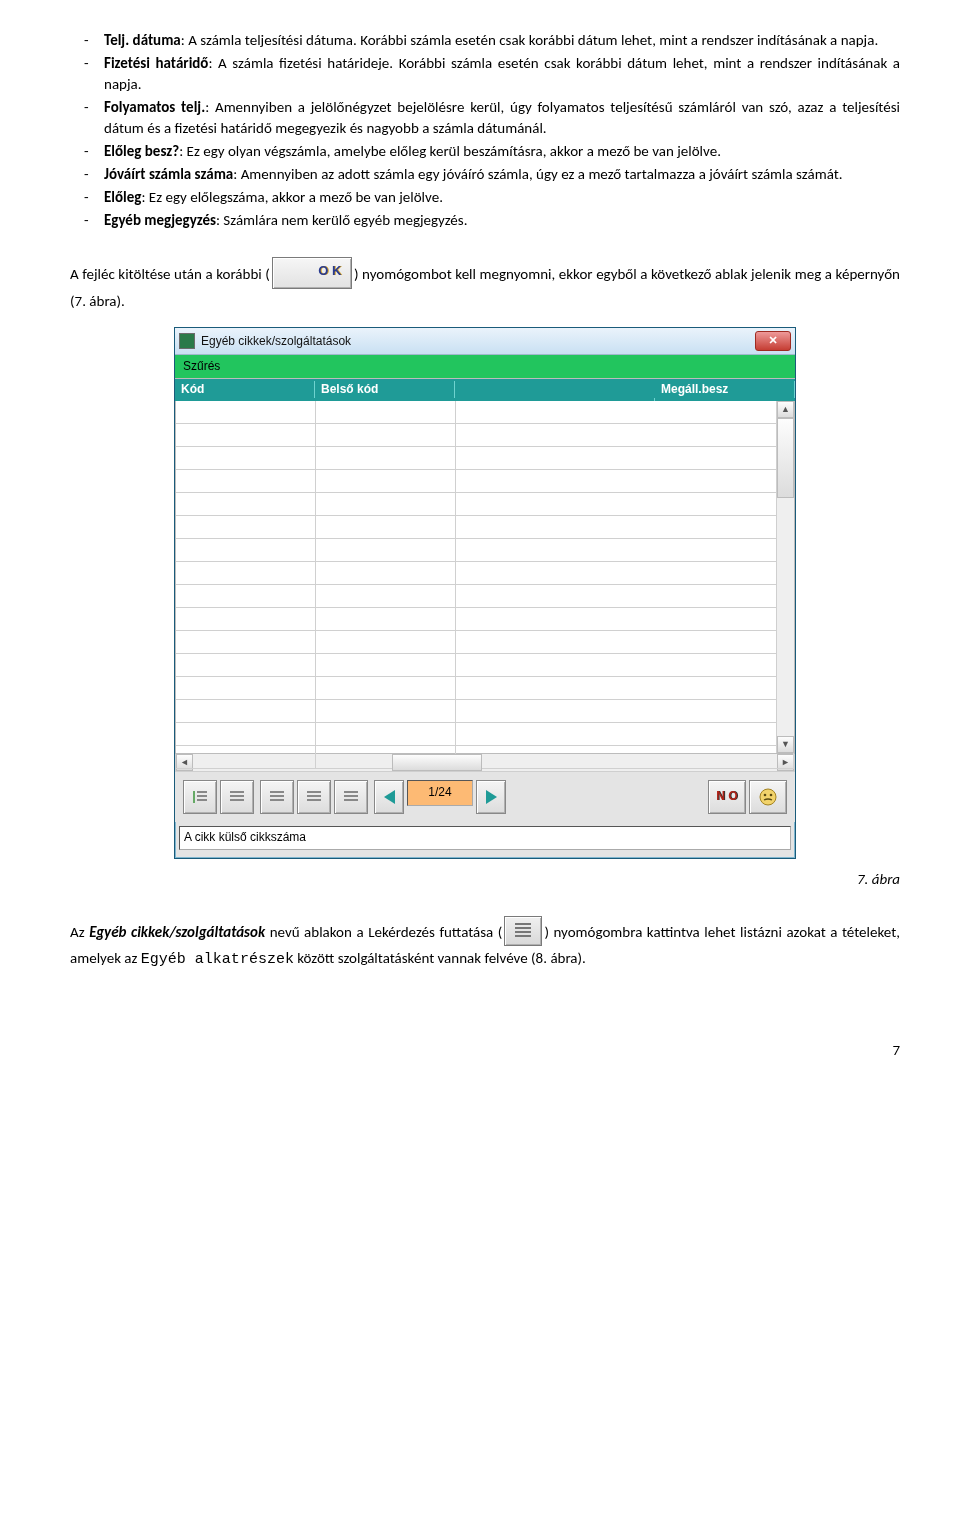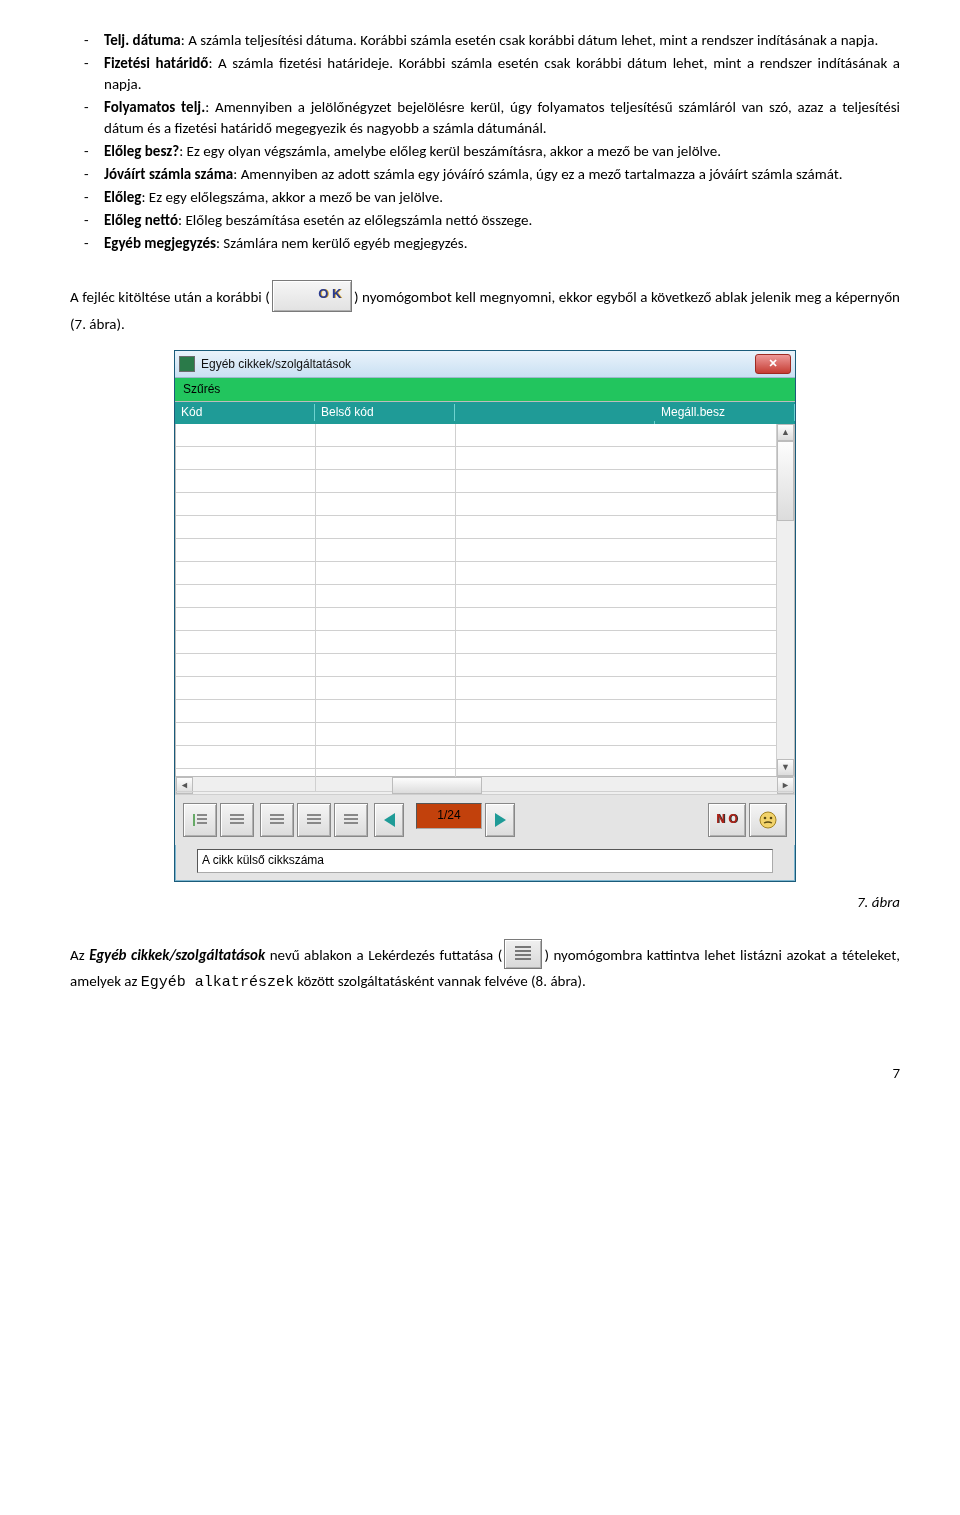--- a/index.html
+++ b/index.html
@@ -51,21 +51,21 @@
   .titlebar .ticon { width:16px; height:16px; background:#2a7a49; margin-right:6px; border:1px solid #6b6b6b; box-sizing:border-box; }
   .titlebar .ttext { flex:1; color:#111; }
   .close-x {
     width: 34px; height: 18px; border-radius: 3px;
     background: linear-gradient(#e99,#c53d33);
     color:#fff; text-align:center; line-height:16px; font-weight:700;
     border:1px solid #9e2b22; font-size:11px;
   }
   .menubar { padding: 3px 8px; background:#22c55e; border-bottom:1px solid #bcbcbc; }
   .grid-head {
-    display:flex; background:#1f9b97; color:#fff; font-weight:400;
+    display:flex; background:#1f9b97; color:#fff; font-weight:700;
     height:22px; align-items:center;justify-content:space-between;
   }
   .gh-col { padding:0 6px; border-right:1px solid #6ed3cf; box-sizing:border-box; overflow:hidden; white-space:nowrap; }
   .c1{width:140px;} .c2{width:140px;} .c3{width:200px;margin-top:34px;} .c4{flex:1;}
   .grid-body {
     background:#fff; border:1px solid #bcbcbc; border-top:none; height: 352px;
     position: relative;
   }
   .grid-body .row {
     height:22px; border-bottom:1px solid #d0d0d0; display:flex;
@@ -79,41 +79,40 @@
   .hscroll .arr{width:17px; background:linear-gradient(#fdfdfd,#dcdcdc); border:1px solid #bcbcbc; box-sizing:border-box; text-align:center; line-height:14px; font-size:9px; color:#555;}
   .hscroll .track{flex:1; position:relative;}
   .hscroll .thumb{position:absolute; left:34%; top:0; bottom:0; width:90px; background:linear-gradient(#fdfdfd,#dcdcdc); border:1px solid #bcbcbc; box-sizing:border-box;}
   .toolbar { padding:8px; display:flex; gap:6px; align-items:center; background:#e4e4e4; }
   .tb-group { display:flex; gap:3px; }
   .tb-btn {
     width:36px; height:32px; border:1px solid #888; background:linear-gradient(#f5f5f5,#dcdcdc);
     box-shadow: inset 1px 1px 0 #fff, inset -1px -1px 0 #b0b0b0; display:flex; align-items:center; justify-content:center;
   }
   .tb-btn.sm{width:32px;}
-  .nav-field { height:24px; width:64px; background:#c2410c; border:1px inset #aaa; text-align:center; line-height:22px; font-size:12px;margin-left:9px; }
+  .nav-field { height:24px; width:64px; background:#fdba74; border:1px inset #aaa; text-align:center; line-height:22px; font-size:12px; }
   .nav-tri { width:0;height:0;border-top:7px solid transparent;border-bottom:7px solid transparent;}
   .nav-tri.l{border-right:11px solid #1f9b97;}
   .nav-tri.r{border-left:11px solid #1f9b97;}
   .nav-btn { width:28px;height:32px;border:1px solid #888;background:linear-gradient(#f5f5f5,#dcdcdc);box-shadow: inset 1px 1px 0 #fff, inset -1px -1px 0 #b0b0b0;display:flex;align-items:center;justify-content:center;}
   .no-btn .lbl{font-weight:700;color:#b02318;font-size:12px;text-shadow:1px 0 #333;text-align:right;}
-  .status { background:#fff; border:1px inset #aaa; margin:4px 22px 8px; height:22px; line-height:20px; padding:0 4px; font-size:12px;}
+  .status { background:#fff; border:1px inset #aaa; margin:4px 4px 8px; height:22px; line-height:20px; padding:0 4px; font-size:12px;}
   .mono { font-family: "Courier New", monospace; }
   .spacer{flex:1;}
 </style>
 </head>
 <body>
 
 <ul class="bul">
   <li><span class="b">Telj. dátuma</span><span>: A számla teljesítési dátuma. Korábbi számla esetén csak korábbi dátum lehet, mint a rendszer indításának a napja.</span></li>
   <li><span class="b">Fizetési határidő</span><span>: A számla fizetési határideje. Korábbi számla esetén csak korábbi dátum lehet, mint a rendszer indításának a napja.</span></li>
   <li><span class="b">Folyamatos telj.</span><span>: Amennyiben a jelölőnégyzet bejelölésre kerül, úgy folyamatos teljesítésű számláról van szó, azaz a teljesítési dátum és a fizetési határidő megegyezik és nagyobb a számla dátumánál.</span></li>
   <li><span class="b">Előleg besz?</span><span>: Ez egy olyan végszámla, amelybe előleg kerül beszámításra, akkor a mező be van jelölve.</span></li>
   <li><span class="b">Jóváírt számla száma</span><span>: Amennyiben az adott számla egy jóváíró számla, úgy ez a mező tartalmazza a jóváírt számla számát.</span></li>
   <li><span class="b">Előleg</span><span>: Ez egy előlegszáma, akkor a mező be van jelölve.</span></li>
-  <li><span class="b">Előleg nettó</span><span>: Előleg beszámítása esetén az előlegszámla nettó összege.</span></li>
   <li><span class="b">Egyéb megjegyzés</span><span>: Számlára nem kerülő egyéb megjegyzés.</span></li>
 </ul>
 
 <p class="para">
   <span>A fejléc kitöltése után a </span><span>korábbi</span><span> (</span><span class="ok-btn">O K</span><span>) nyomógombot kell megnyomni, ekkor egyből a következő ablak jelenik meg a képernyőn (7. ábra).</span>
 </p>
 
 <div class="win-wrap">
   <div class="win">
     <div class="titlebar">

